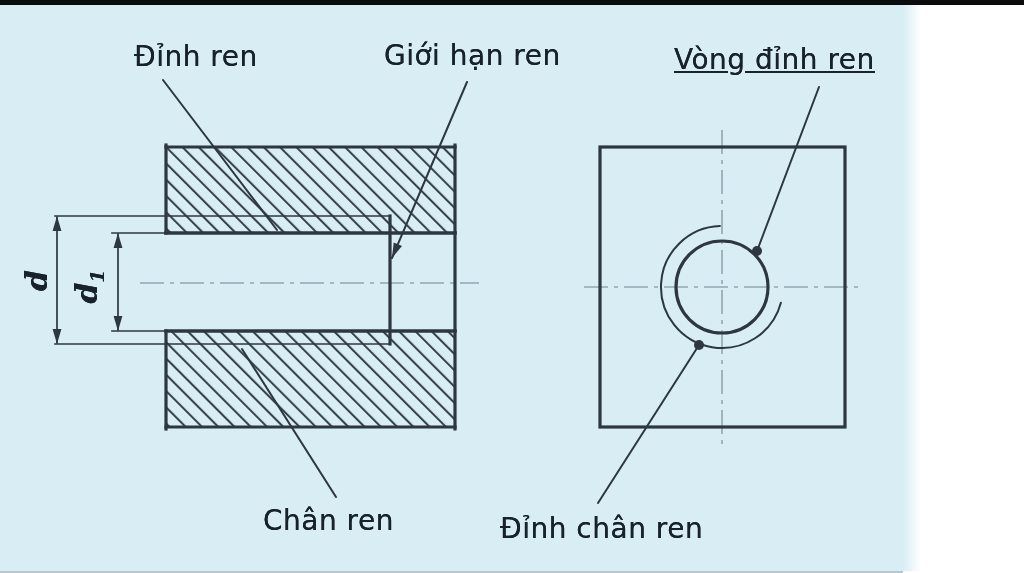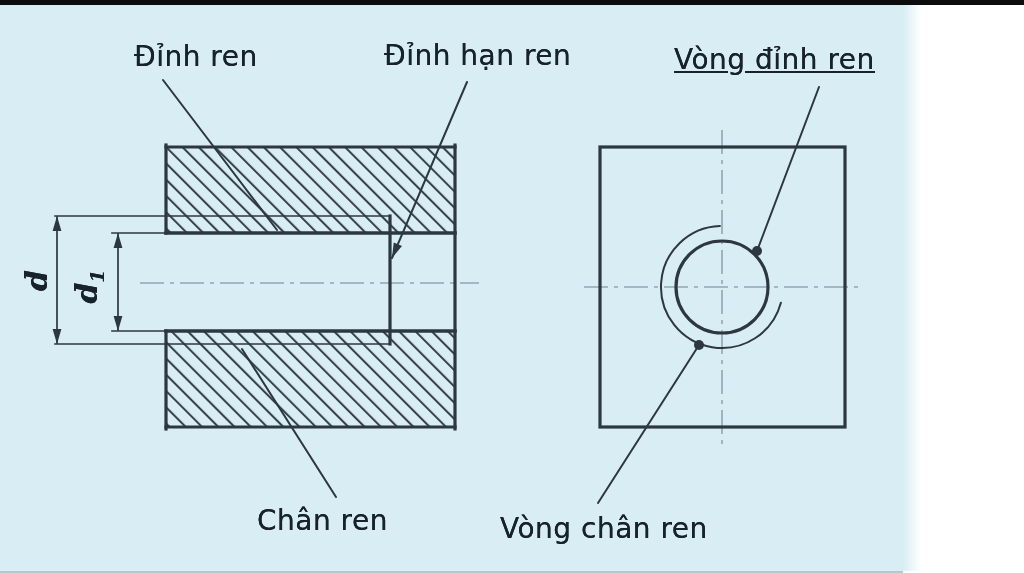--- a/index.html
+++ b/index.html
@@ -103,20 +103,20 @@
 
       <line class="ln leader" x1="819" y1="87" x2="757" y2="251"></line>
       <circle class="mark" cx="757" cy="251" r="5"></circle>
 
       <line class="ln leader" x1="598" y1="503" x2="699" y2="345"></line>
       <circle class="mark" cx="699" cy="345" r="5"></circle>
     </g>
   </svg>
 
   <div class="lbl" style="left:134px;top:40px;">Đỉnh ren</div>
-  <div class="lbl" style="left:384px;top:39px;">Đỉnh hạn ren</div>
+  <div class="lbl" style="left:384px;top:39px;">Giới hạn ren</div>
   <div class="lbl" style="left:674px;top:43px;text-decoration:underline;">Vòng đỉnh ren</div>
-  <div class="lbl" style="left:257px;top:504px;text-align:center;">Chân ren</div>
-  <div class="lbl" style="left:500px;top:512px;">Vòng chân ren</div>
+  <div class="lbl" style="left:263px;top:504px;text-align:center;">Chân ren</div>
+  <div class="lbl" style="left:500px;top:512px;">Đỉnh chân ren</div>
 
   <div class="dim-lbl" style="left:14px;top:263px;width:44px;"><span>d</span></div>
   <div class="dim-lbl" style="left:64px;top:267px;width:48px;"><span>d</span><sub>1</sub></div>
 </div>
 
 </body></html>

